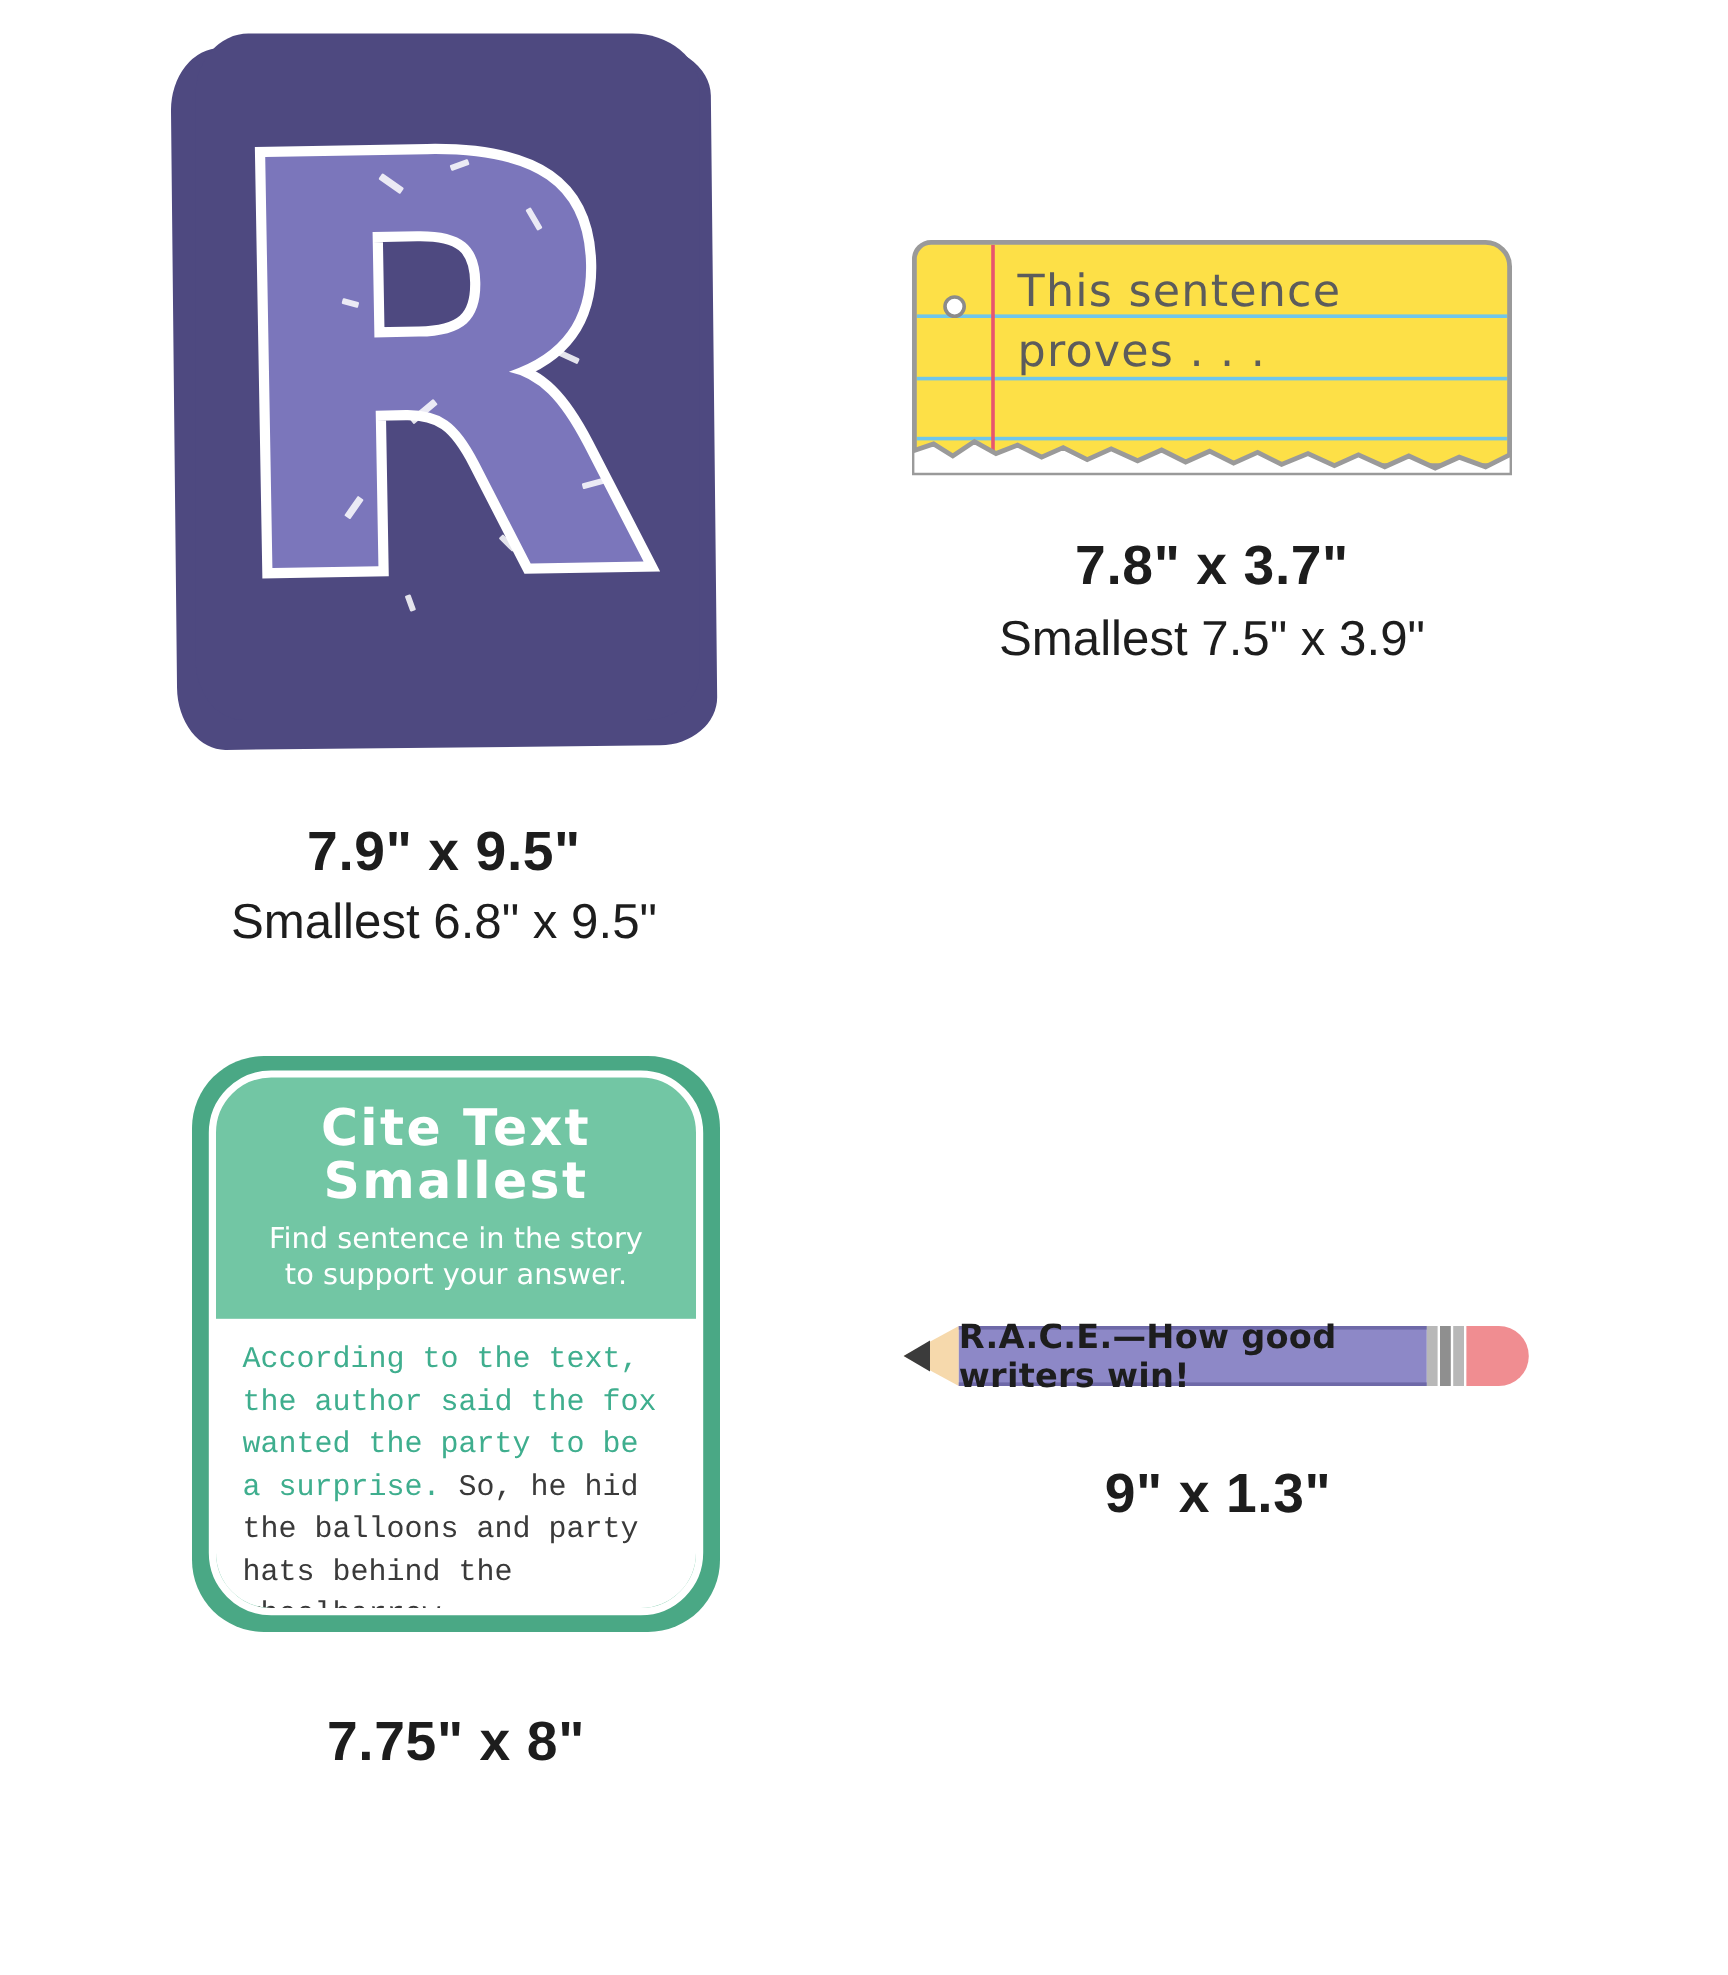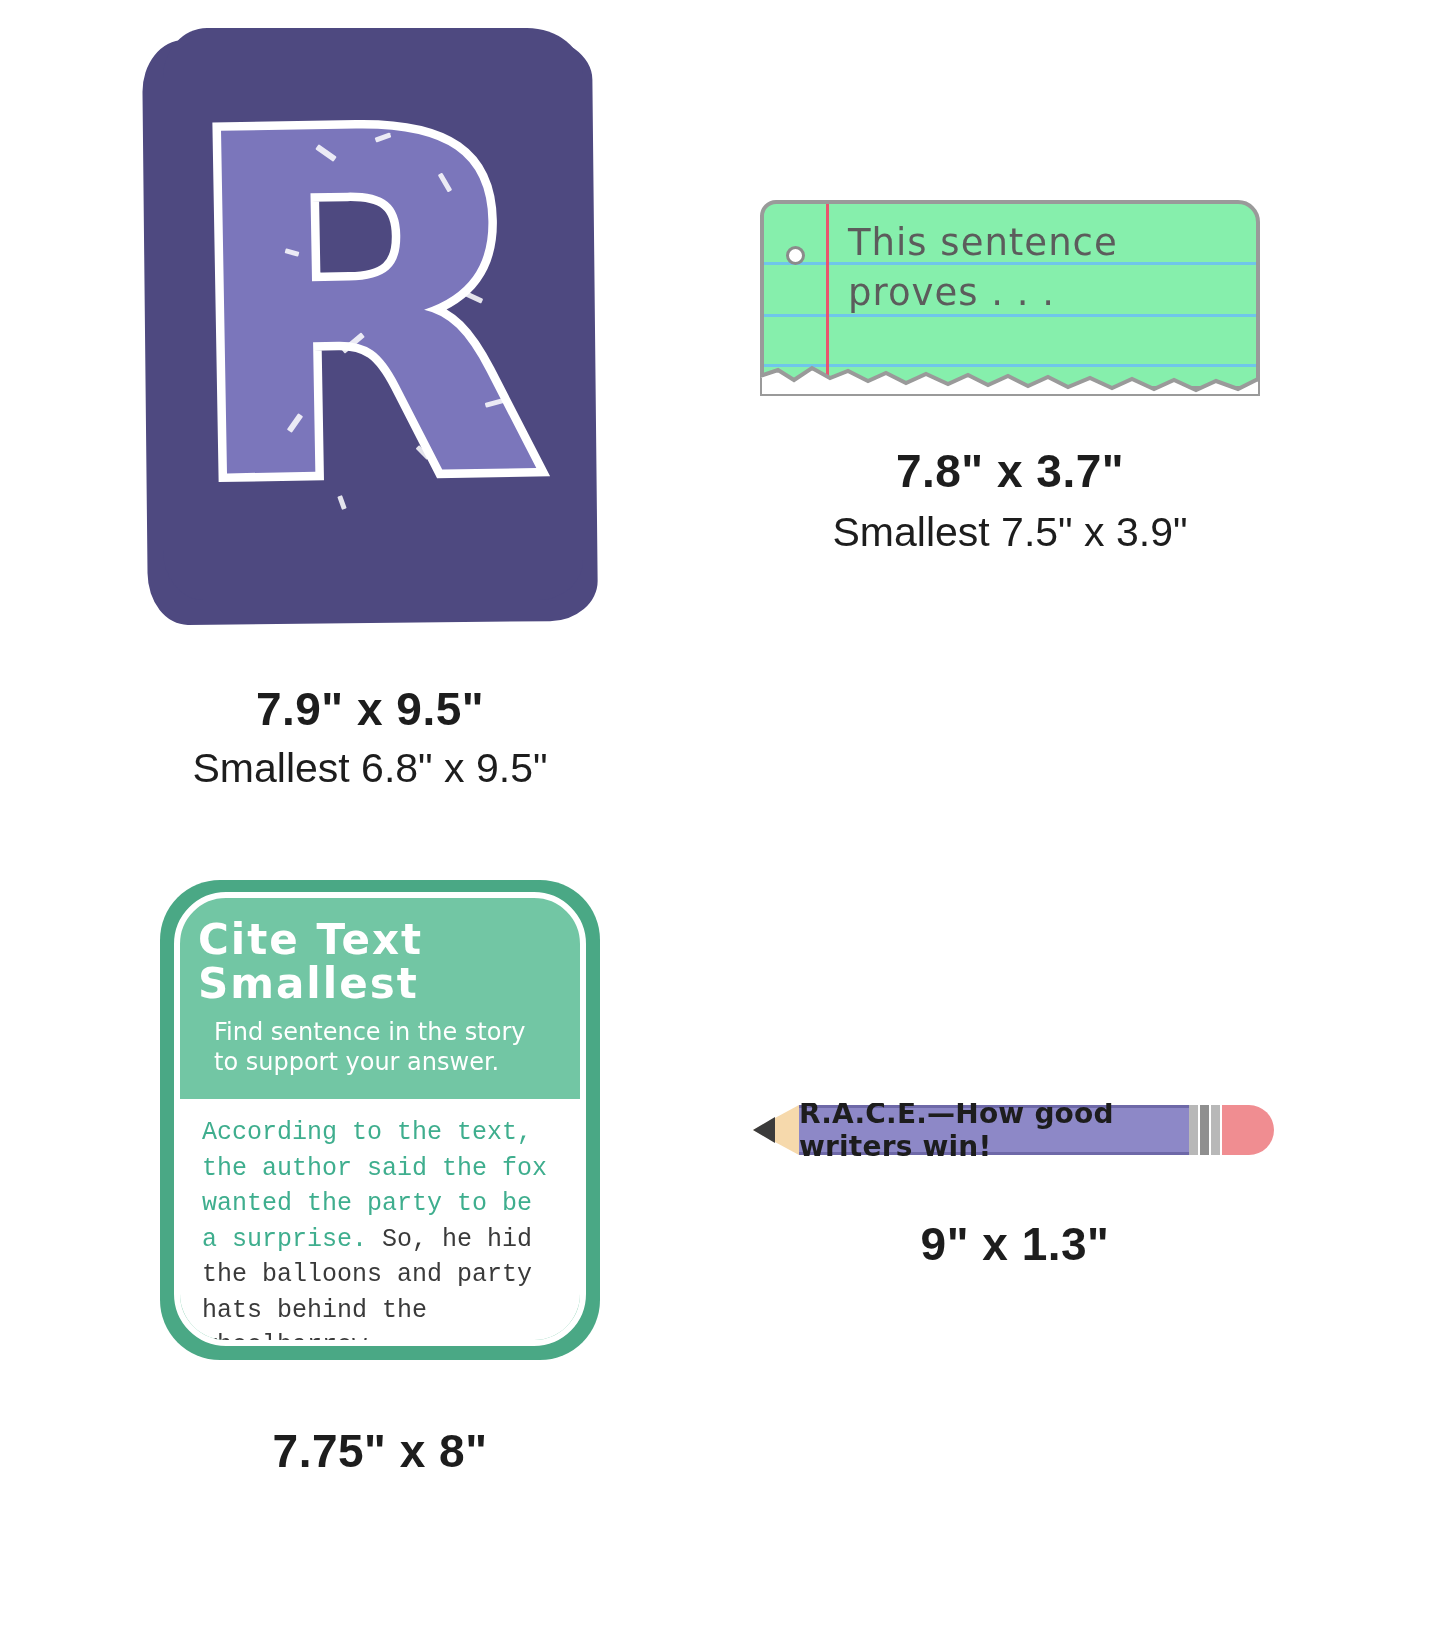--- a/index.html
+++ b/index.html
@@ -101,21 +101,21 @@
   }
   .paper-wrap {
     position: relative;
     width: 500px;
     height: 190px;
     margin: 0 auto;
   }
   .paper-body {
     position: absolute;
     inset: 0;
-    background: #86efac;
+    background: #fde047;
     border: 4px solid #9a9a9a;
     border-radius: 16px 22px 8px 10px;
     overflow: hidden;
   }
   .rule {
     position: absolute;
     left: 0; right: 0;
     height: 3px;
     background: #6fc6ea;
   }
@@ -177,21 +177,21 @@
   .card-inner {
     position: absolute;
     left: 14px; right: 14px; top: 12px; bottom: 14px;
     background: #72c6a4;
     border: 6px solid #ffffff;
     border-radius: 52px;
     overflow: hidden;
   }
   .card-head {
     padding: 20px 18px 14px;
-    text-align: left;
+    text-align: center;
   }
   .card-title {
     font-family: "DejaVu Sans", sans-serif;
     font-weight: bold;
     font-size: 42px;
     line-height: 1.04;
     color: #ffffff;
     letter-spacing: 2px;
   }
   .card-sub {

